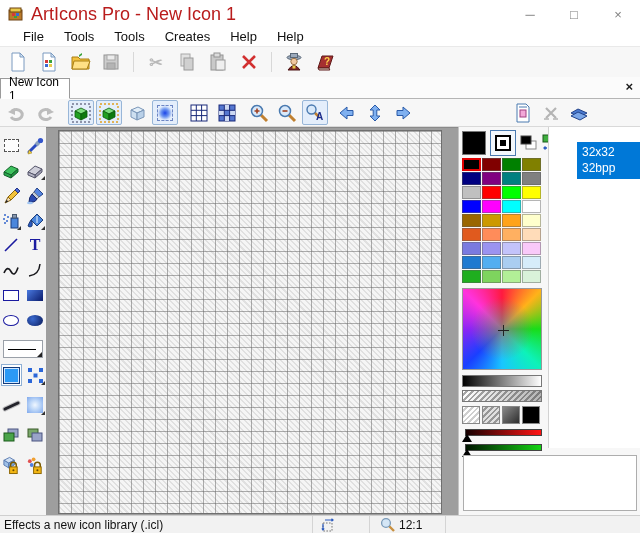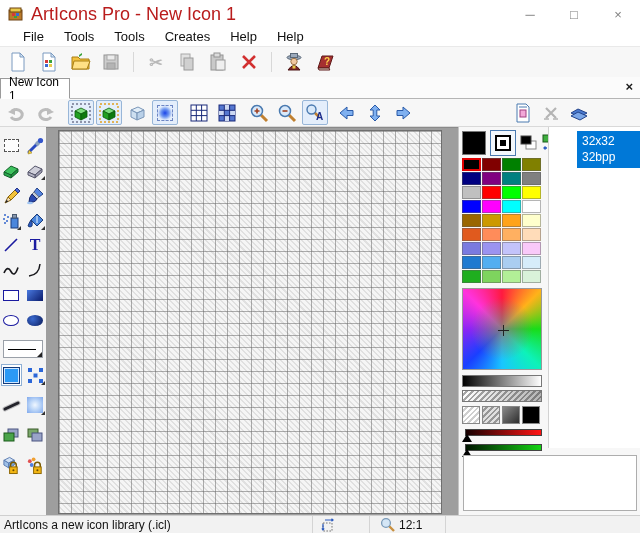--- a/index.html
+++ b/index.html
@@ -110,21 +110,21 @@
   #slider-green { top:316px; }
   .slider .bar { position:absolute; left:3px; top:1px; width:77px; height:7px; border:1px solid #444; }
   #slider-red .bar   { background:linear-gradient(to right,#160000,#ff1414); }
   #slider-green .bar { background:linear-gradient(to right,#001400,#14d414); }
   .slider .marker { position:absolute; left:0px; top:6px; width:0; height:0;
     border-left:5px solid transparent; border-right:5px solid transparent; border-bottom:8px solid #000; }
   #bottom-box { position:absolute; left:4px; top:328px; width:174px; height:56px;
     background:#fff; border:1px solid #adadad; }
   #list-col { position:absolute; left:89px; top:0; width:93px; height:321px; background:#fff;
     border-left:1px solid #d2d2d2; }
-  #list-item-selected { position:absolute; left:28px; top:4px; width:64px; height:37px;
+  #list-item-selected { position:absolute; left:28px; top:15px; width:64px; height:37px;
     background:#0078d7; color:#fff; padding:2px 0 0 5px; line-height:16px; font-size:12px; }
   
   #statusbar { position:absolute; left:0; top:515px; width:640px; height:18px; background:#f2f2f2;
     border-top:1px solid #cfcfcf; display:flex; font-size:12px; color:#111; }
   .sb { display:flex; align-items:center; gap:4px; padding-left:4px; height:100%; }
   .sb + .sb { border-left:1px solid #d4d4d4; }
   #sb-hint { width:312px; }
   #sb-trans { width:105px; padding-left:11px; }
   #sb-pos { width:88px; padding-left:7px; }
   #sb-size { width:57px; padding-left:8px; }
@@ -617,21 +617,21 @@
   <div id="list-col">
     <div id="list-item-selected" style="background: rgb(0, 120, 215);">
       <div>32x32</div>
       <div>32bpp</div>
     </div>
   </div>
 </div>
 
 <div id="statusbar">
   <div class="sb" id="sb-hint">
-    <span>ArtIcons a new icon library (.icl)</span>
+    <span>Effects a new icon library (.icl)</span>
   </div>
   <div class="sb" id="sb-size">
     <span>
       <svg width="15" height="14" viewBox="0 0 15 14">
         <rect x="2" y="5" width="9" height="8" fill="none" stroke="#777" stroke-dasharray="1.6 1.4"></rect>
         <path d="M4 2 h8 M10.5 0.8 L12 2 L10.5 3.2" fill="none" stroke="#2a5ac0" stroke-width="1.2"></path>
         <path d="M2 6 v6 M0.8 10.5 L2 12 L3.2 10.5" fill="none" stroke="#2a5ac0" stroke-width="1.2"></path>
       </svg>
     </span>
   </div>

